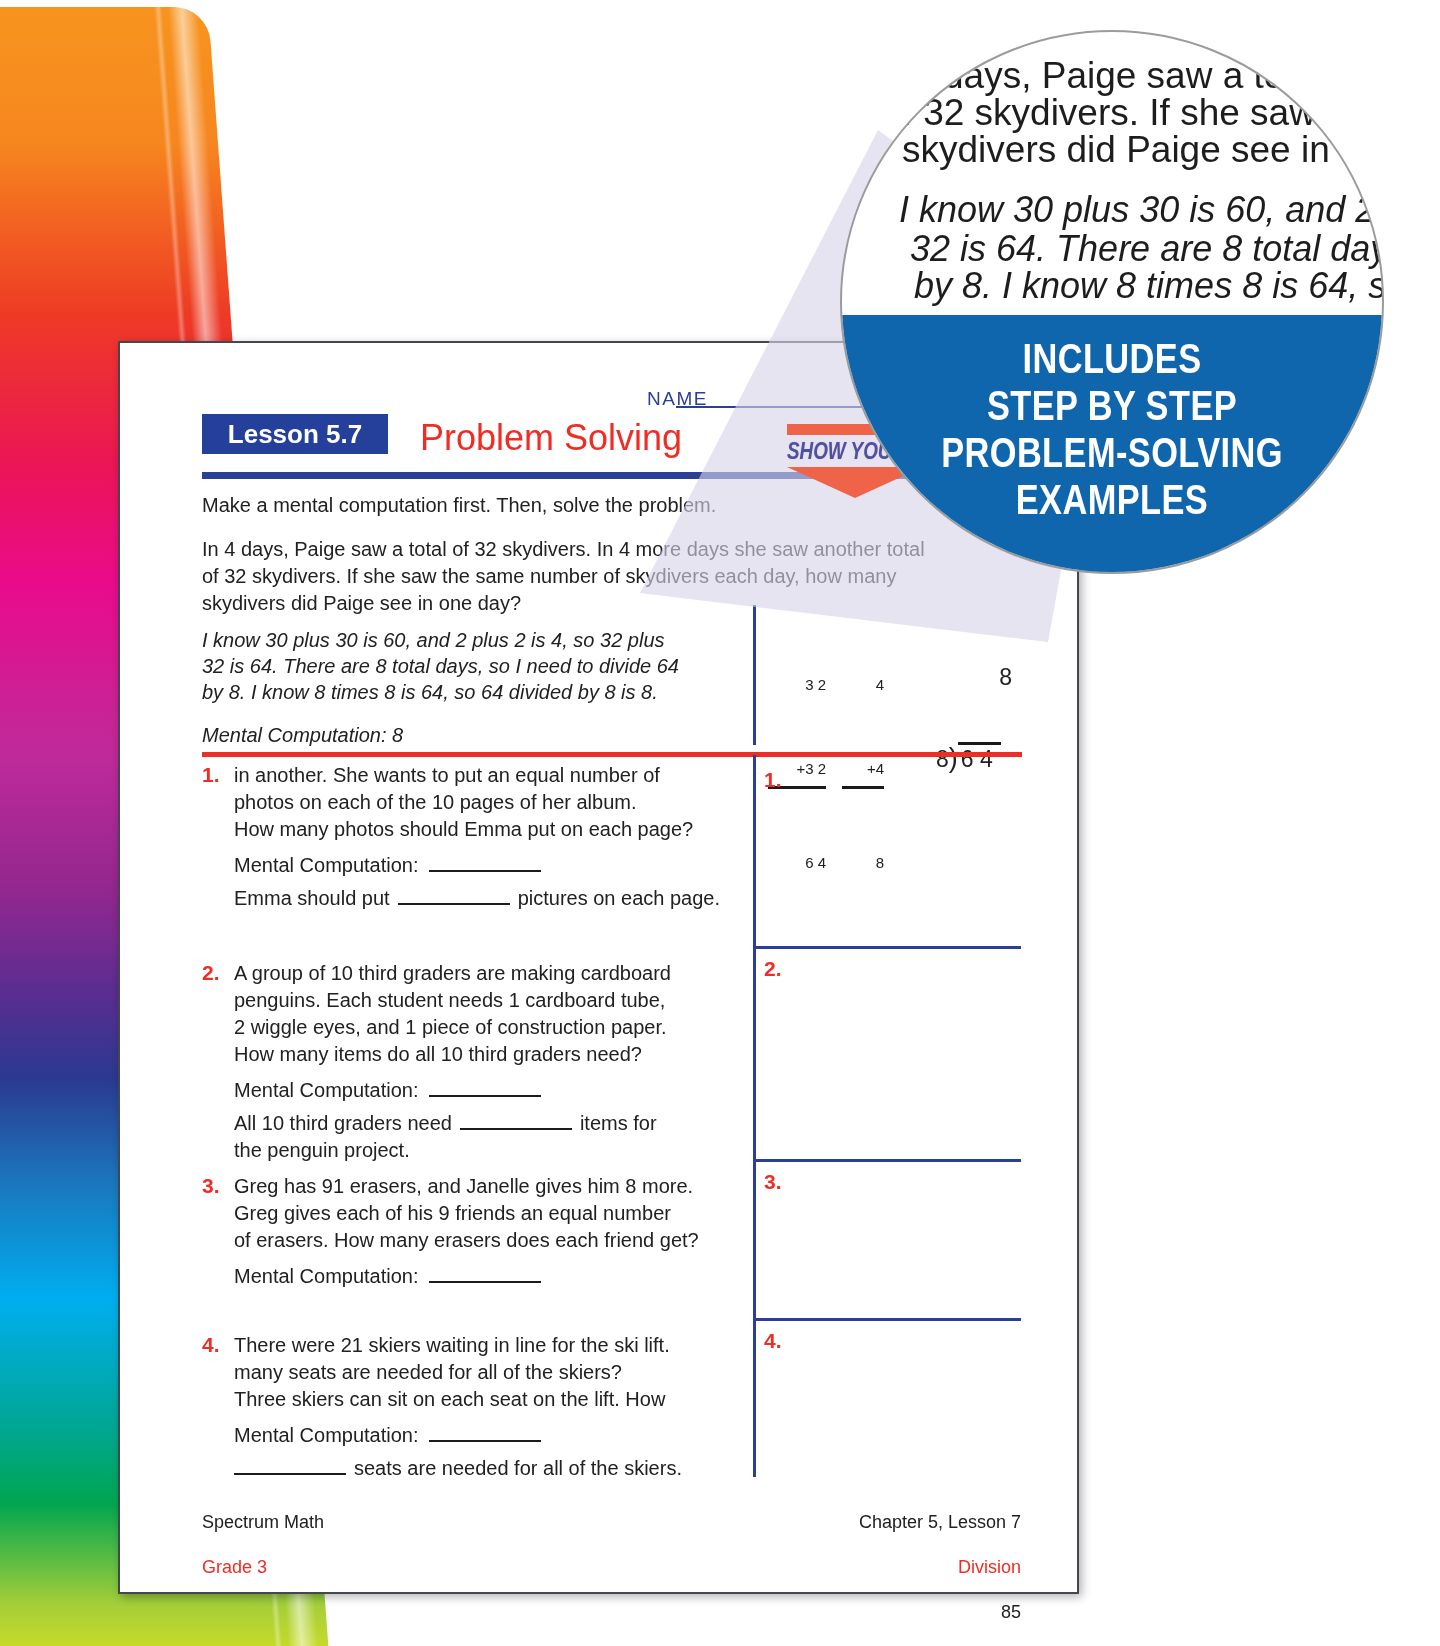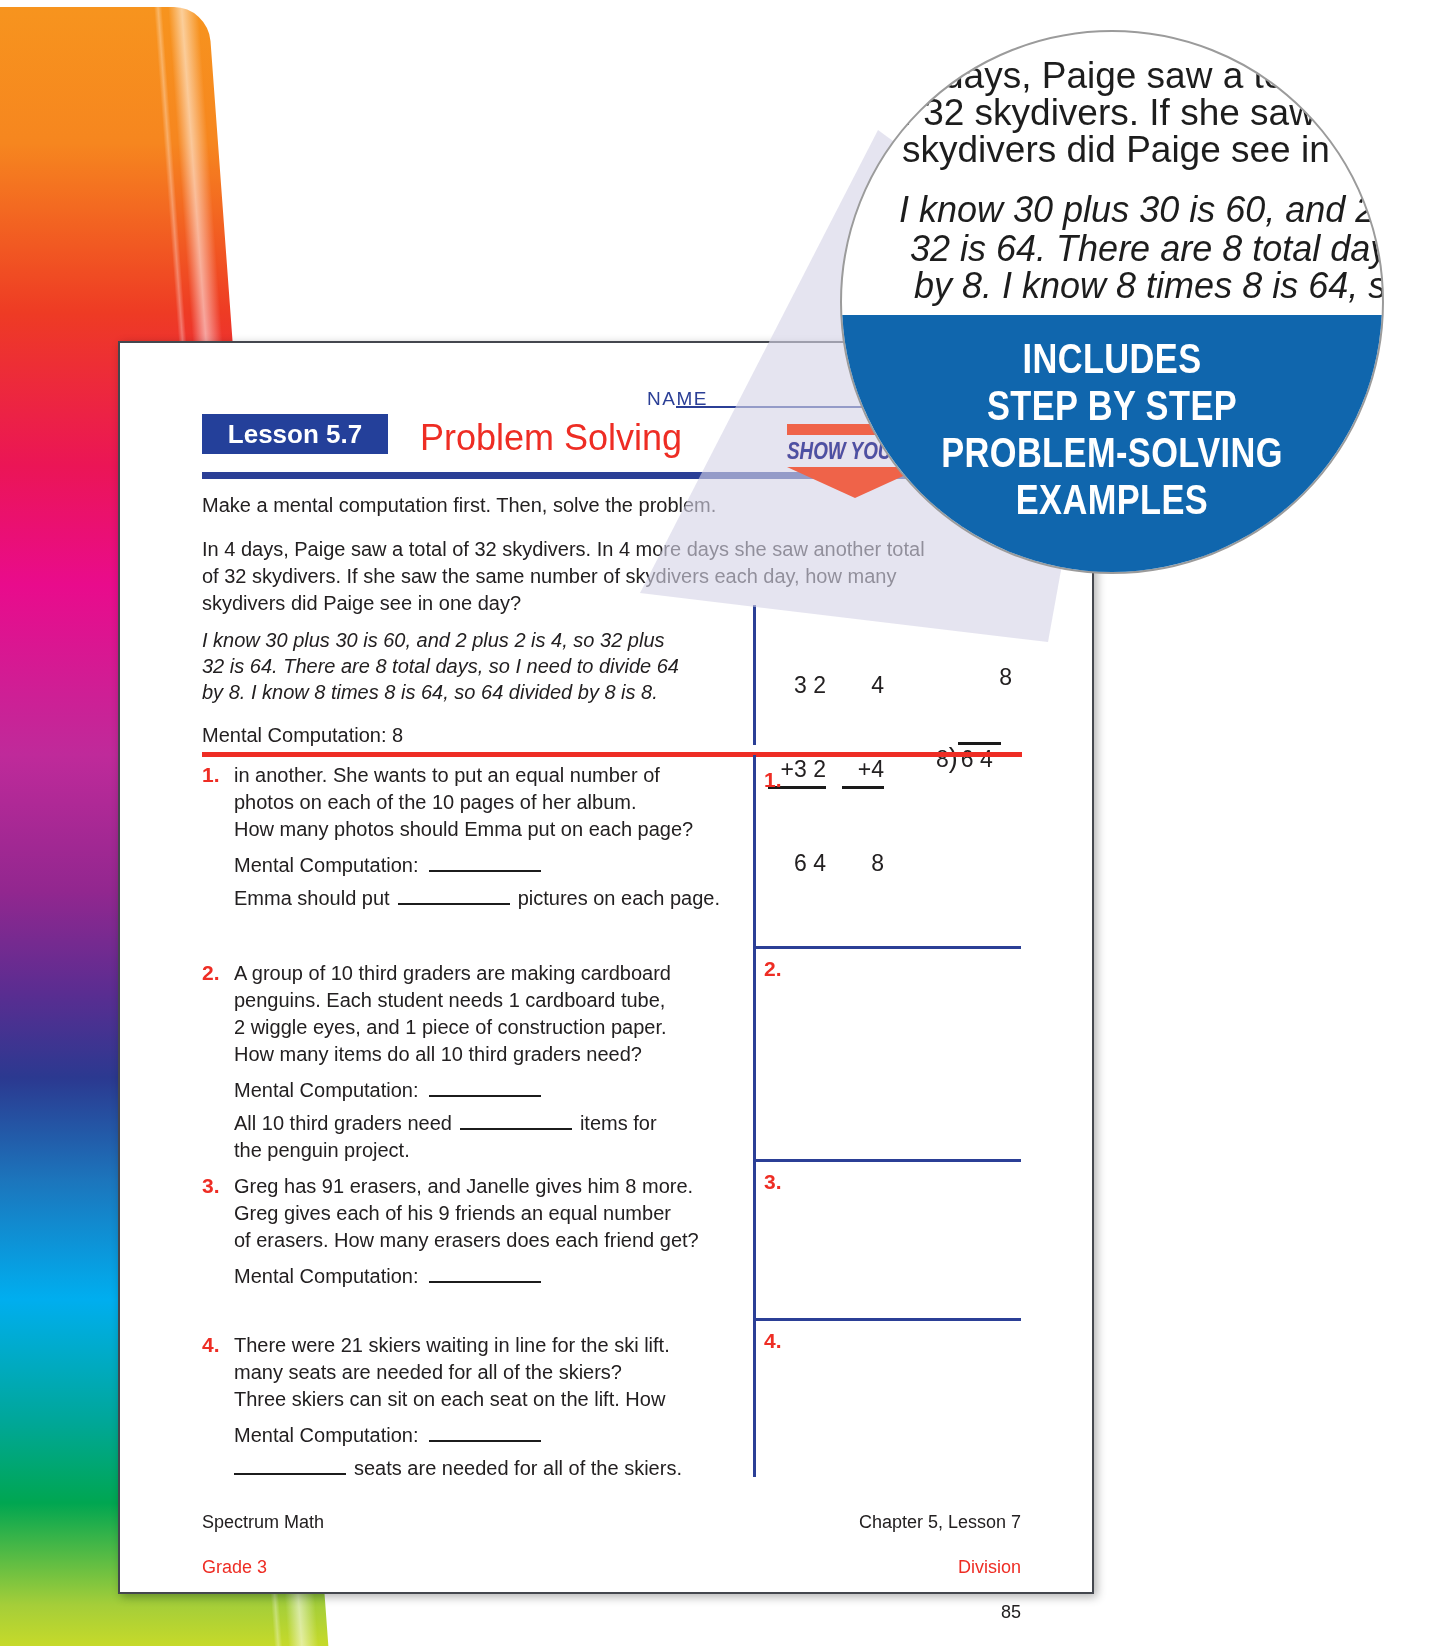--- a/index.html
+++ b/index.html
@@ -13,54 +13,54 @@
       #F7941E 0%, #F6861F 8%, #EE3B24 18%, #EB1556 27%, #E90B8C 34%,
       #BF2A9A 44%, #92278F 52%, #5A2D91 58%, #2B3990 63%, #1C75BC 69%,
       #00AEEF 76%, #00A79B 83%, #00A651 88%, #A5CE39 94%, #F7EC13 100%);}
   .cover .gloss{position:absolute;right:10px;top:0;width:30px;height:100%;
     background:linear-gradient(90deg,rgba(255,255,255,0) 0%,rgba(255,255,255,.55) 45%,rgba(255,255,255,0) 100%);}
   .cover .gloss2{position:absolute;right:46px;top:0;width:8px;height:100%;
     background:linear-gradient(90deg,rgba(255,255,255,0),rgba(255,255,255,.32),rgba(255,255,255,0));}
 
   
   .page{position:absolute;left:118px;top:341px;width:957px;height:1249px;background:#fff;
-    border:2px solid #44474e;box-shadow:3px 3px 9px rgba(0,0,0,.3);z-index:2;padding-left:15px;}
+    border:2px solid #44474e;box-shadow:3px 3px 9px rgba(0,0,0,.3);z-index:2;}
   .page *{position:absolute;}
 
   .name-row{left:527px;top:45px;color:#2b3f96;font-size:19px;letter-spacing:1.5px;width:90px;height:22px;}
   .name-line{left:556px;top:63px;width:240px;height:2px;background:#2b3f96;}
 
   .lesson-box{left:82px;top:71px;width:186px;height:40px;background:#24409a;color:#fff;
     font-weight:bold;font-size:26px;text-align:center;line-height:40px;}
   .lesson-title{left:300px;top:74px;color:#ee2d24;font-size:36px;white-space:nowrap;}
   .header-rule{left:82px;top:129px;width:812px;height:7px;background:#2b3f96;}
 
   .instruction{left:82px;top:151px;font-size:20px;white-space:nowrap;}
 
   .intro-line{left:82px;font-size:20px;white-space:nowrap;}
   .italic-line{left:82px;font-size:20px;font-style:italic;white-space:nowrap;}
 
   .math-vline{left:633px;top:262px;width:3px;height:140px;background:#2b3f96;}
   .ans-vline{left:633px;top:412px;width:3px;height:722px;background:#2b3f96;}
   .red-rule{left:82px;top:409px;width:820px;height:5px;background:#ee2d24;}
   .sep{left:633px;width:268px;height:3px;background:#2b3f96;}
 
-  .addcol{font-size:23px;line-height:28px;white-space:pre;text-align:right;}
+  .addcol{font-size:15px;line-height:28px;white-space:pre;text-align:right;}
   .addcol div{position:static;}
   .addcol .plus{border-bottom:3px solid #1a1a1a;padding-bottom:3px;text-align:right;}
   .addcol .sum{padding-top:4px;}
   .addcol1{left:648px;top:272px;width:58px;}
   .addcol2{left:722px;top:272px;width:42px;}
   .longdiv{left:816px;top:269px;font-size:23px;line-height:26px;white-space:pre;width:90px;}
   .longdiv div{position:static;}
   .longdiv .quot{text-align:right;padding-right:14px;}
   .longdiv .brow .dnd{border-top:3px solid #1a1a1a;padding:1px 8px 0 3px;}
   .longdiv .brow .par{font-size:27px;}
 
-  .mental-ex{left:82px;top:381px;font-size:20px;white-space:nowrap;}
+  .mental-ex{left:82px;top:381px;font-size:20px;white-space:nowrap;font-style:italic;}
 
   .problem{left:82px;width:540px;}
   .problem .pnum{left:0;top:1px;color:#ee2d24;font-weight:bold;font-size:21px;}
   .problem .ptext{left:32px;top:0;width:505px;position:absolute;}
   .problem .ptext > div{position:static;}
   .pline{font-size:20px;line-height:27px;white-space:nowrap;}
   .mcrow{margin-top:9px;font-size:20px;line-height:27px;}
   .ansrow{margin-top:6px;font-size:20px;line-height:27px;white-space:nowrap;}
   .ansrow2{font-size:20px;line-height:27px;}
   .blank{display:inline-block;width:112px;height:18px;border-bottom:2.5px solid #1c1c1c;margin:0 8px;}

